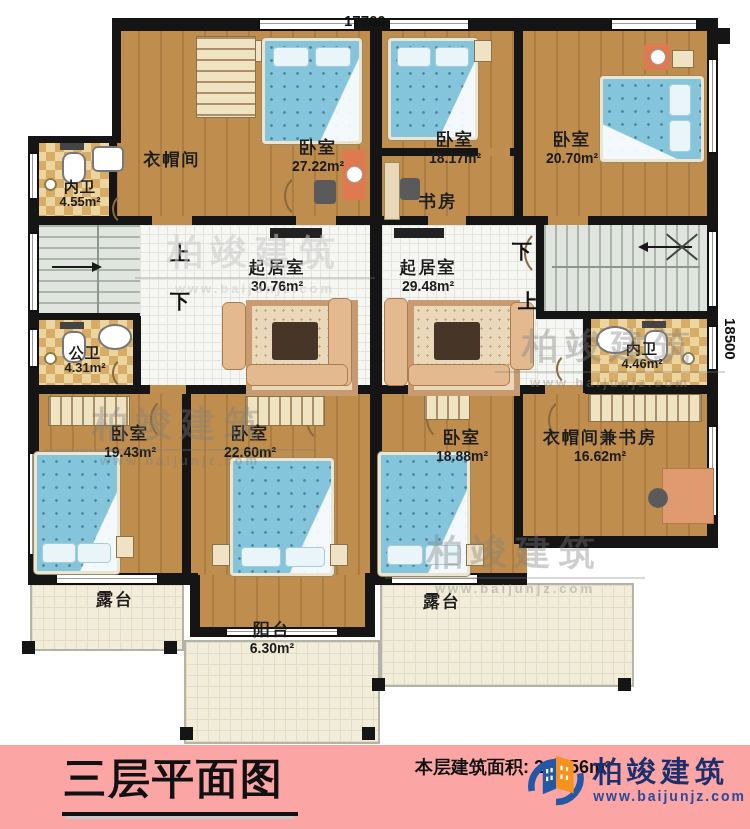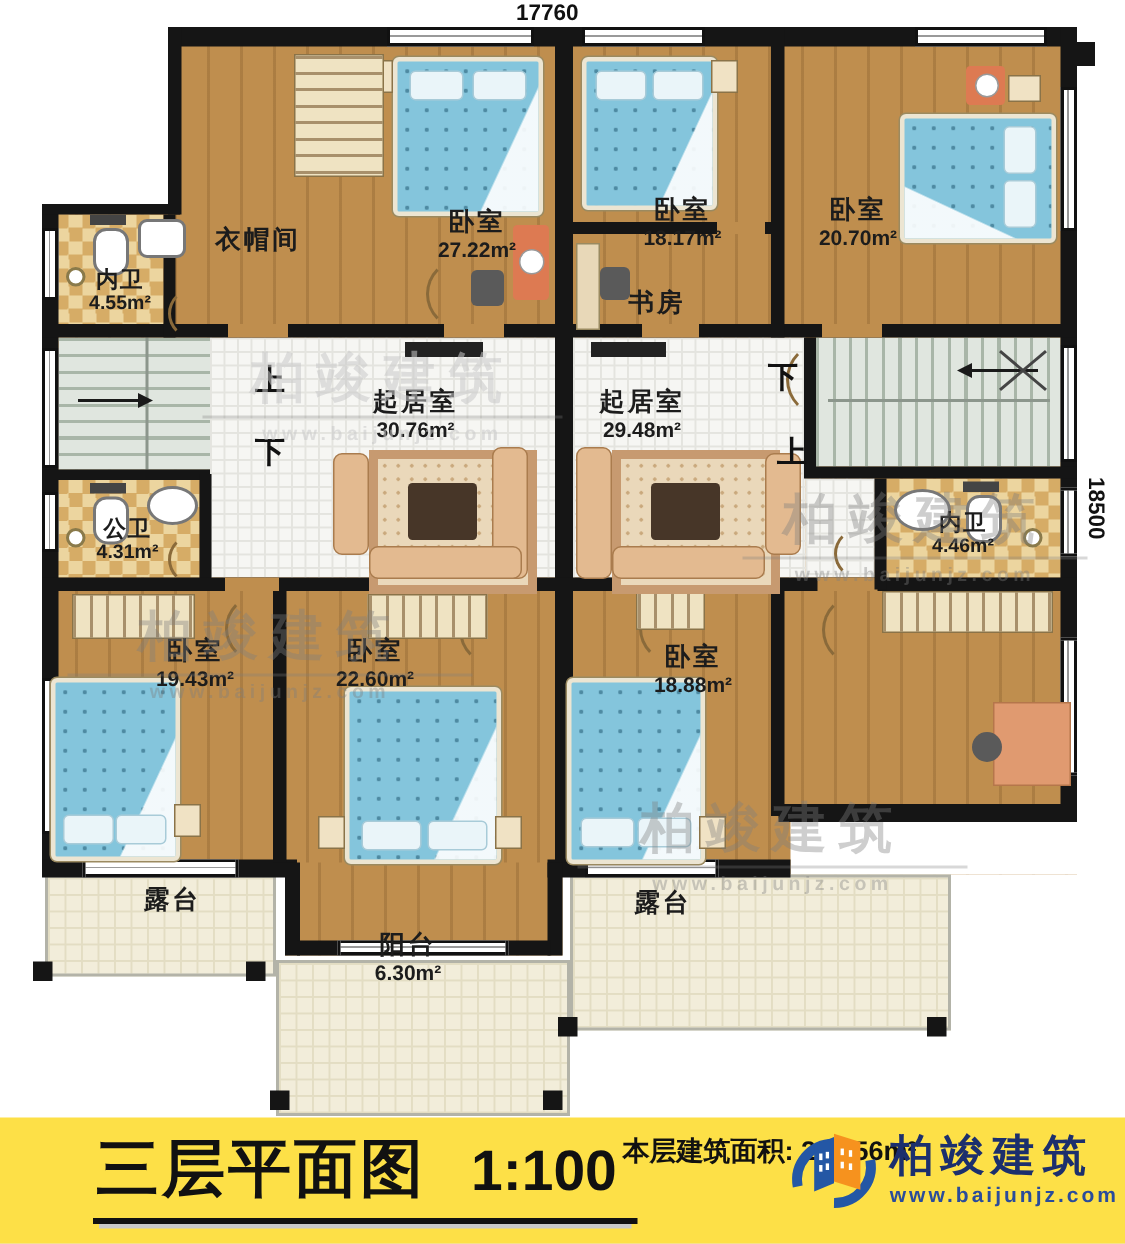--- a/index.html
+++ b/index.html
@@ -50,21 +50,21 @@
   .rl .nm{font-size:17px;font-weight:bold;letter-spacing:2px;}
   .rl .ar{font-size:14px;font-weight:bold;letter-spacing:0;}
   .rl.small .nm{font-size:15px;letter-spacing:1px;}
   .rl.small .ar{font-size:13px;}
   .stlabel{position:absolute;font-size:20px;font-weight:bold;color:#111;}
   .wm{position:absolute;text-align:center;color:rgba(125,125,125,.38);pointer-events:none;z-index:40;}
   .wm .l1{font-size:36px;font-weight:bold;letter-spacing:8px;}
   .wm .l2{font-size:13px;font-weight:bold;letter-spacing:3px;border-top:2px solid rgba(125,125,125,.30);padding-top:2px;}
   .dimTop{position:absolute;font-size:15px;font-weight:bold;color:#111;}
   .dimRight{position:absolute;writing-mode:vertical-rl;font-size:15px;font-weight:bold;color:#111;}
-  .bottom{position:absolute;top:745px;left:0;width:750px;height:84px;background:#fde047;}
+  .bottom{position:absolute;top:745px;left:0;width:750px;height:84px;background:#fca5a5;}
   .titlewrap{position:absolute;left:62px;top:6px;display:flex;align-items:baseline;
     border-bottom:4px solid #111;box-shadow:0 7px 0 -4px #c9c9c9;padding:0 14px 5px 2px;}
   .bigtitle{font-size:42px;font-weight:bold;color:#111;letter-spacing:2px;}
   .scale{font-size:38px;font-weight:bold;color:#111;margin-left:30px;}
   .info{position:absolute;left:415px;top:8px;font-size:18px;font-weight:600;color:#111;line-height:1.65;}
   .logo{position:absolute;right:4px;top:2px;display:flex;align-items:center;z-index:5;}
   .logotext{margin-left:4px;text-align:left;}
   .logotext .co{font-size:29px;font-weight:bold;color:#1c2f6d;letter-spacing:5px;line-height:1.1;}
   .logotext .web{font-size:14px;font-weight:bold;color:#2a4c9b;letter-spacing:2px;}
 </style>
@@ -285,39 +285,43 @@
       <div class="ar">19.43m²</div>
     </div>
   <div class="rl" style="left:250px;top:424px">
       <div class="nm">卧室</div>
       <div class="ar">22.60m²</div>
     </div>
   <div class="rl" style="left:462px;top:428px">
       <div class="nm">卧室</div>
       <div class="ar">18.88m²</div>
     </div>
+  <div class="rl" style="left:600px;top:428px">
+      <div class="nm">衣帽间兼书房</div>
+      <div class="ar">16.62m²</div>
+    </div>
   <div class="rl" style="left:115px;top:590px">
       <div class="nm">露台</div>
       <div class="ar"></div>
     </div>
   <div class="rl" style="left:442px;top:592px">
       <div class="nm">露台</div>
       <div class="ar"></div>
     </div>
   <div class="rl" style="left:272px;top:620px">
       <div class="nm">阳台</div>
       <div class="ar">6.30m²</div>
     </div>
 
   <div class="stlabel" style="left:170px;top:240px">上</div>
   <div class="stlabel" style="left:170px;top:288px">下</div>
   <div class="stlabel" style="left:512px;top:238px">下</div>
   <div class="stlabel" style="left:518px;top:288px">上</div>
 
-  <div class="dimTop" style="left:344px;top:0px">17760</div>
+  <div class="dimTop" style="left:344px;top:12px">17760</div>
   <div class="dimRight" style="left:722px;top:318px">18500</div>
 
   <div class="wm" style="left:135px;top:228px;width:240px;color:rgba(200,200,200,.55)">
     <div class="l1">柏竣建筑</div>
       <div class="l2">www.baijunjz.com</div>
     </div>
   <div class="wm" style="left:495px;top:322px;width:230px">
     <div class="l1">柏竣建筑</div>
       <div class="l2">www.baijunjz.com</div>
     </div>
@@ -327,21 +331,20 @@
     </div>
   <div class="wm" style="left:385px;top:528px;width:260px">
     <div class="l1">柏竣建筑</div>
       <div class="l2">www.baijunjz.com</div>
     </div>
 </div>
 
 <div class="bottom">
   <div class="titlewrap">
     <span class="bigtitle">三层平面图</span>
-    <span class="scale">1:100</span>
   </div>
   <div class="info">
     <div>本层建筑面积: 202.56m²</div>
   </div>
   <div class="logo">
     <svg width="66" height="66" viewBox="0 0 60 60">
       <path d="M8 40 A22 22 0 0 1 30 14" stroke="#2457a5" stroke-width="6" fill="none"></path>
       <path d="M52 24 A22 22 0 0 1 30 50" stroke="#2457a5" stroke-width="6" fill="none"></path>
       <polygon points="30,8 46,13 46,42 30,37" fill="#f6921e"></polygon>
       <polygon points="18,15 30,10 30,38 18,43" fill="#2457a5"></polygon>

